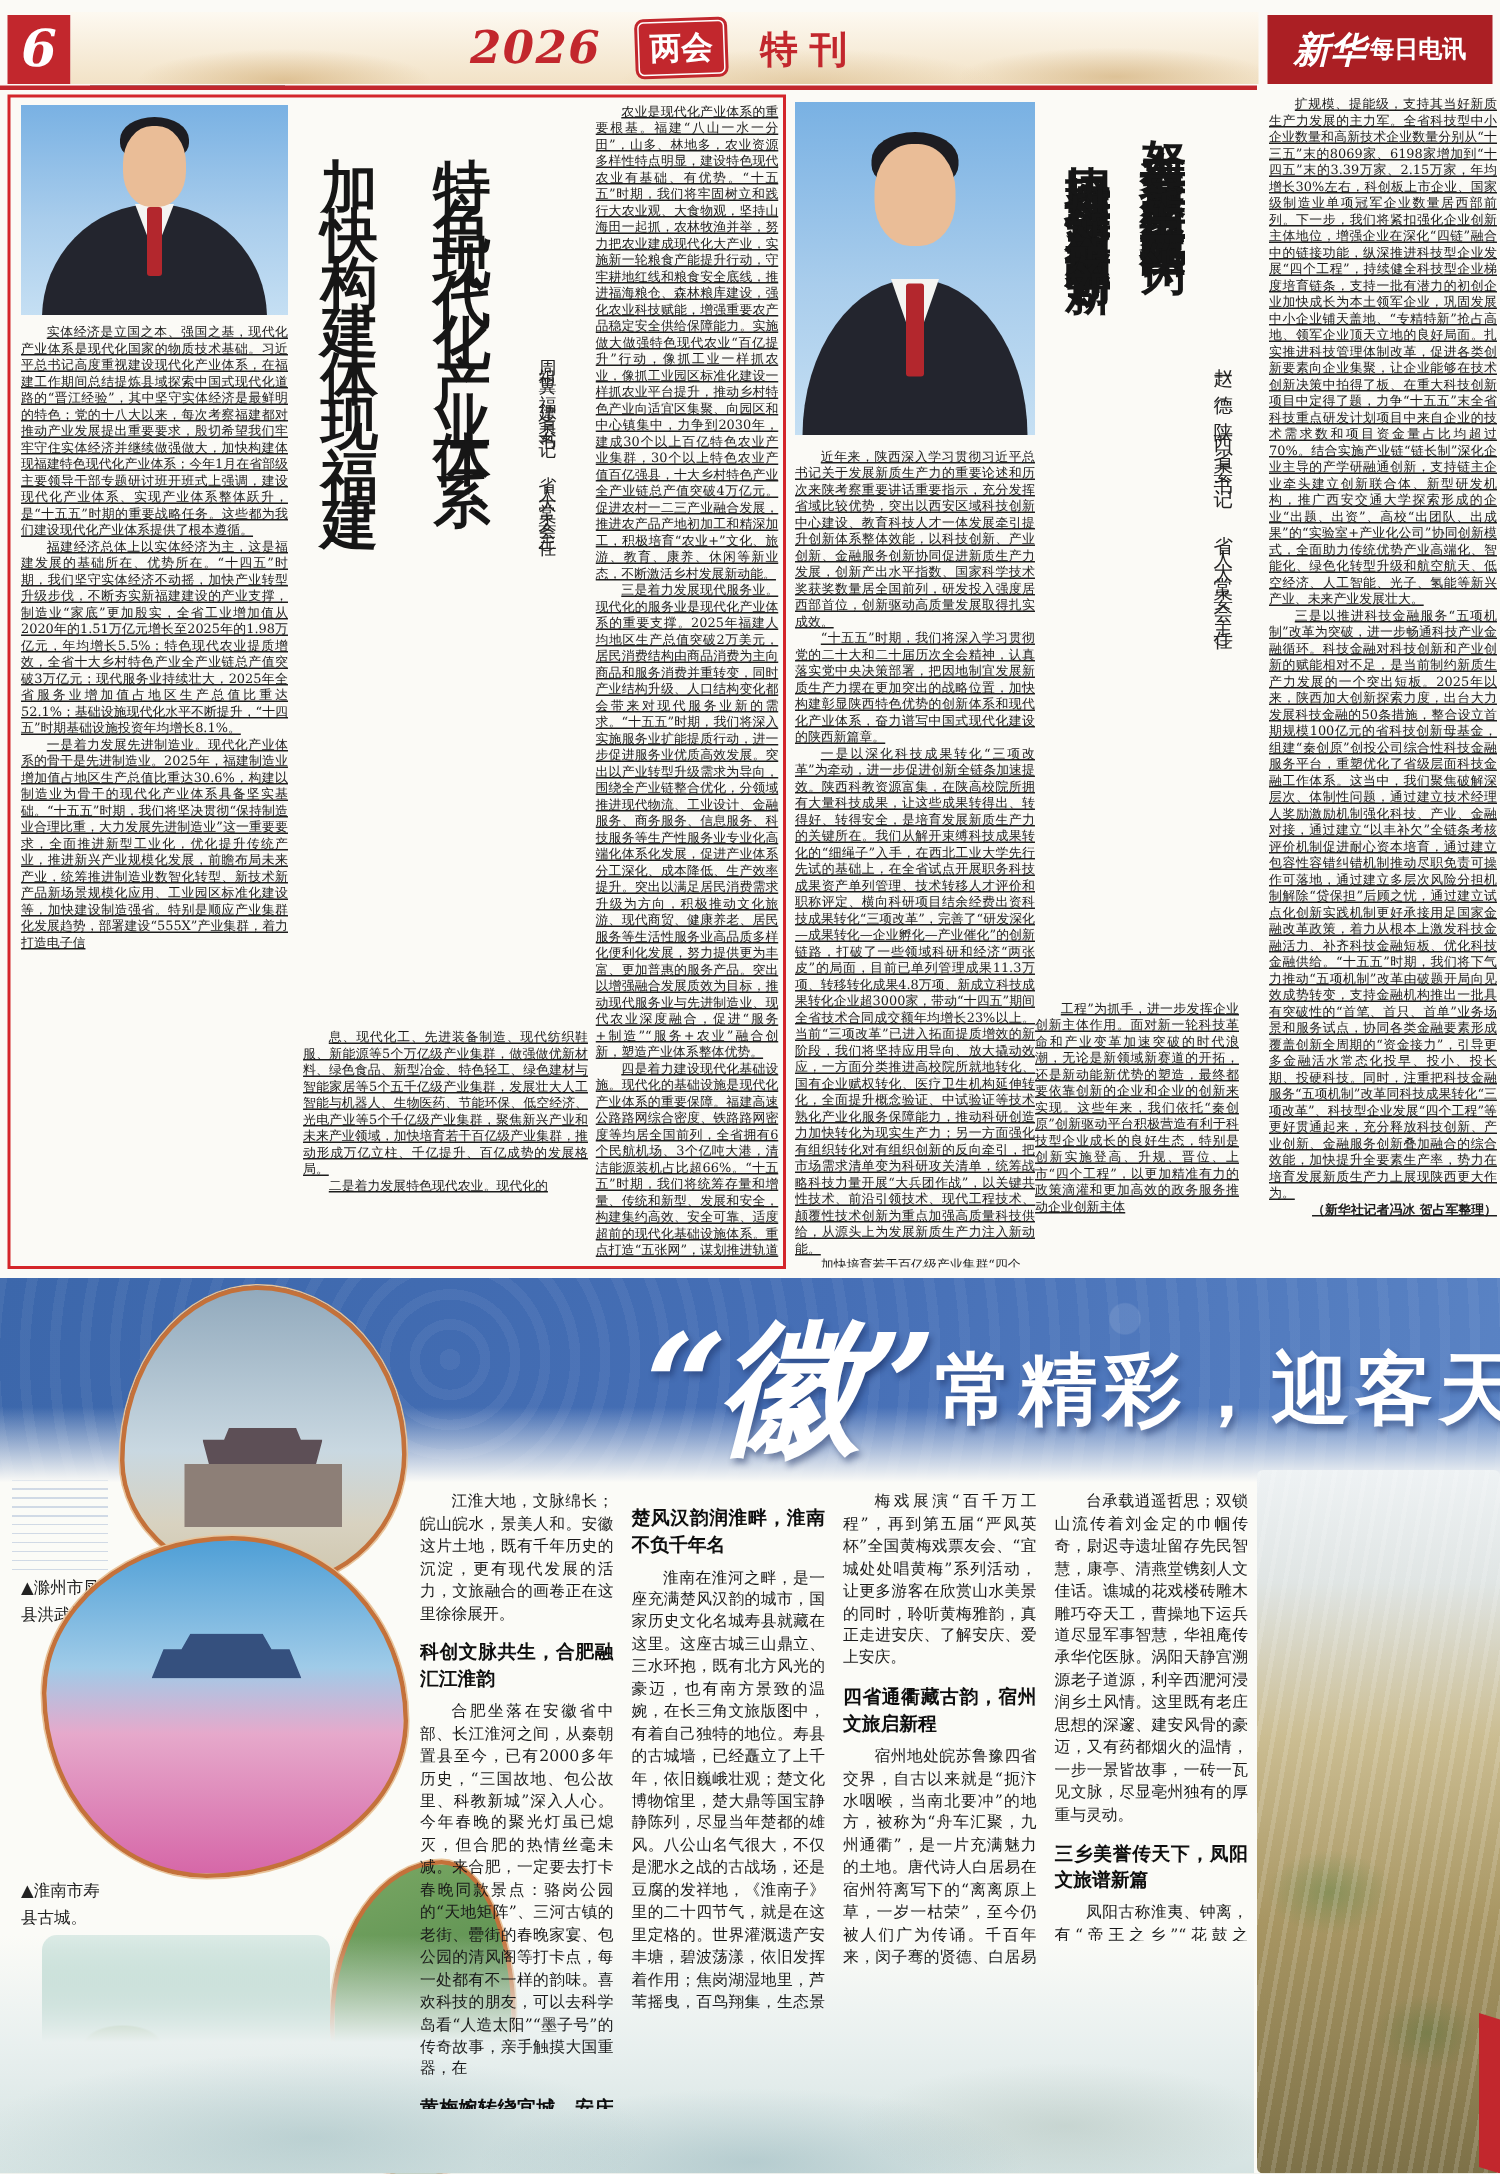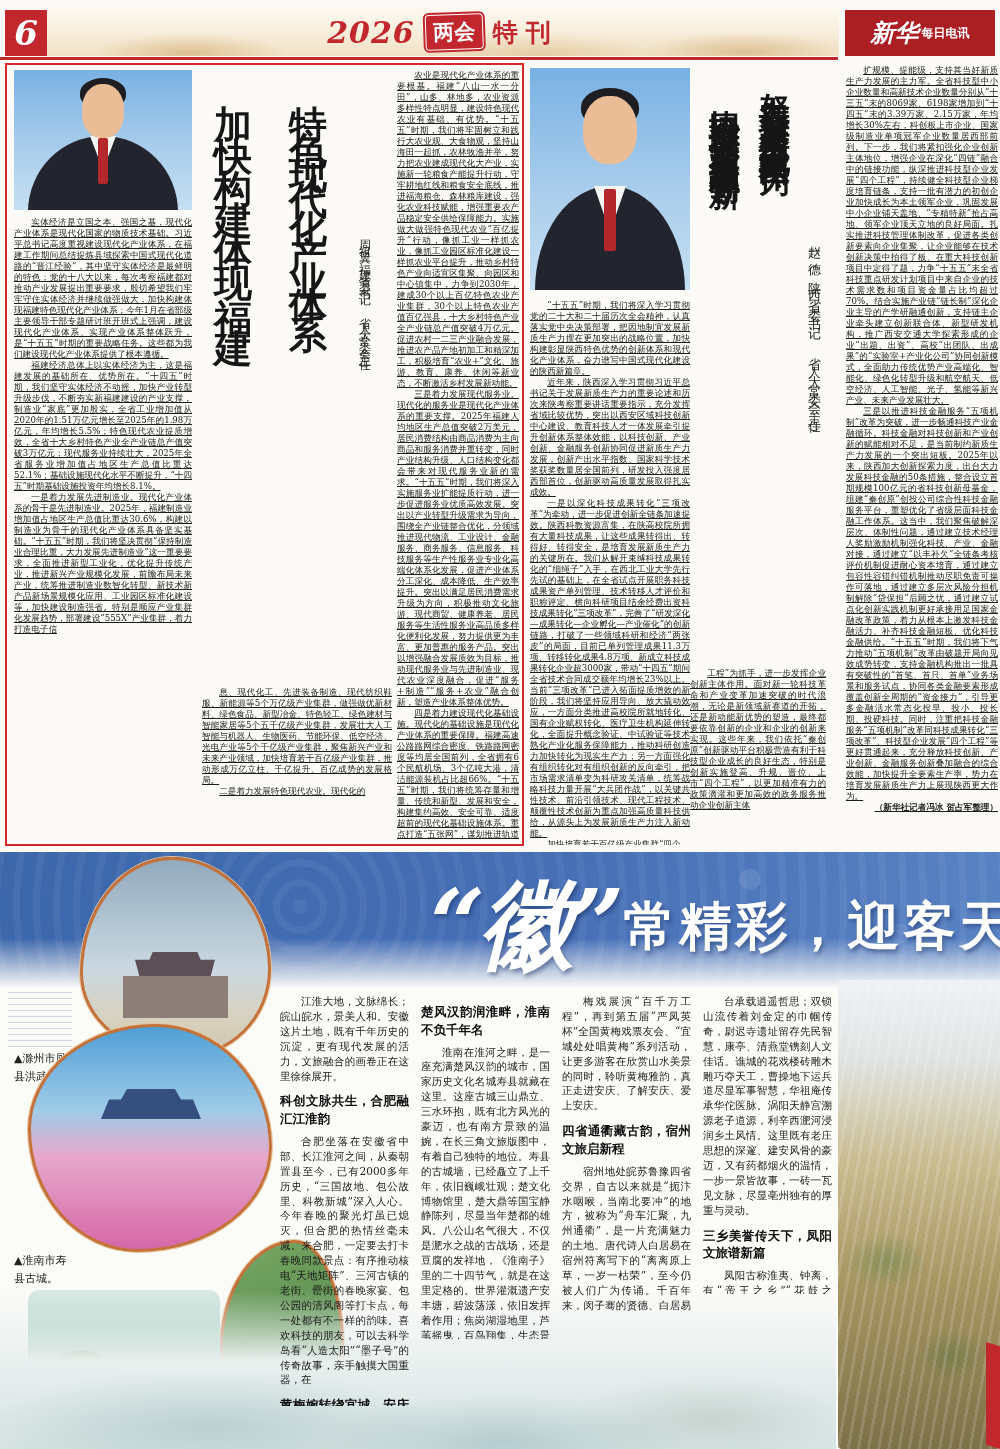--- a/index.html
+++ b/index.html
@@ -13,29 +13,29 @@
     border-bottom:2px solid #444;padding-bottom:4px;}
   .date-block .wd{font-size:10px;font-weight:bold;margin-top:2px;}
   .banner-strip{left:47px;top:8px;width:792px;height:48px;
     background:linear-gradient(180deg,#fdf9f1,#f4e6cc);
     background-image:
       radial-gradient(ellipse 140px 30px at 18% 95%, rgba(205,165,105,.55), transparent 70%),
       radial-gradient(ellipse 180px 34px at 62% 100%, rgba(210,175,120,.45), transparent 70%),
       radial-gradient(ellipse 150px 28px at 88% 90%, rgba(200,160,100,.5), transparent 70%),
       linear-gradient(180deg,#fdf9f1,#f2e2c6);}
   .banner-inner{position:absolute;left:50%;top:50%;transform:translate(-50%,-50%);
-    display:flex;align-items:center;gap:10px;white-space:nowrap;text-align:right;}
+    display:flex;align-items:center;gap:24px;white-space:nowrap;text-align:right;}
   .banner-year{color:#c2272d;font-size:30px;font-weight:bold;font-style:italic;letter-spacing:1px;}
   .banner-seal{background:#c2272d;color:#fff;font-size:21px;font-weight:bold;padding:3px 7px;
     border-radius:4px;box-shadow:0 0 0 2px #c2272d;border:1px solid #fff;transform:rotate(-2deg);}
   .banner-suffix{color:#c2272d;font-size:25px;font-weight:bold;letter-spacing:8px;}
   .masthead-box{left:845px;top:10px;width:150px;height:46px;background:#ab1f24;color:#fff;
     display:flex;align-items:center;justify-content:center;gap:3px;}
   .masthead-main{font-size:24px;font-weight:bold;font-style:italic;}
-  .masthead-sub{font-size:12px;font-weight:bold;}
+  .masthead-sub{font-size:16px;font-weight:bold;}
   .red-rule{left:0;top:57px;width:838px;height:3px;background:#c2272d;}
   
   .article-box{left:5px;top:63px;width:519px;height:783px;border:2px solid #d4262b;box-sizing:border-box;}
   .mid-article{left:528px;top:63px;width:472px;height:783px;}
   .portrait{overflow:hidden;background:linear-gradient(180deg,#79b1e3,#a9cdec 55%,#c5dff3);}
   .p-hair{position:absolute;background:#1d1d22;border-radius:50% 50% 42% 42%;}
   .p-head{position:absolute;background:#eabd97;border-radius:46% 46% 44% 44%;}
   .p-suit{position:absolute;background:#23252e;border-radius:50% 50% 0 0/95% 95% 0 0;}
   .p-shirt{position:absolute;background:#f4f4f2;clip-path:polygon(0 0,100% 0,50% 100%);}
   .p-tie{position:absolute;background:#b3272d;border-radius:2px;}
@@ -146,22 +146,22 @@
   <div class="abs mid-article">
     <div class="abs portrait" style="left:2px;top:5px;width:160px;height:222px;">
       <div class="p-suit" style="left:5px;top:118px;width:150px;height:110px;"></div>
       <div class="p-shirt" style="left:64px;top:118px;width:32px;height:46px;"></div>
       <div class="p-tie" style="left:74px;top:121px;width:12px;height:62px;"></div>
       <div class="p-hair" style="left:51px;top:20px;width:58px;height:38px;"></div>
       <div class="p-head" style="left:53px;top:28px;width:54px;height:68px;"></div>
     </div>
 
     <div class="abs bodycol" style="left:2px;top:237px;width:160px;height:545px;">
+        <p>近年来，陕西深入学习贯彻习近平总书记关于发展新质生产力的重要论述和历次来陕考察重要讲话重要指示，充分发挥省域比较优势，突出以西安区域科技创新中心建设、教育科技人才一体发展牵引提升创新体系整体效能，以科技创新、产业创新、金融服务创新协同促进新质生产力发展，创新产出水平指数、国家科学技术奖获奖数量居全国前列，研发投入强度居西部首位，创新驱动高质量发展取得扎实成效。</p>
         <p>“十五五”时期，我们将深入学习贯彻党的二十大和二十届历次全会精神，认真落实党中央决策部署，把因地制宜发展新质生产力摆在更加突出的战略位置，加快构建彰显陕西特色优势的创新体系和现代化产业体系，奋力谱写中国式现代化建设的陕西新篇章。</p>
-        <p>近年来，陕西深入学习贯彻习近平总书记关于发展新质生产力的重要论述和历次来陕考察重要讲话重要指示，充分发挥省域比较优势，突出以西安区域科技创新中心建设、教育科技人才一体发展牵引提升创新体系整体效能，以科技创新、产业创新、金融服务创新协同促进新质生产力发展，创新产出水平指数、国家科学技术奖获奖数量居全国前列，研发投入强度居西部首位，创新驱动高质量发展取得扎实成效。</p>
         <p>一是以深化科技成果转化“三项改革”为牵动，进一步促进创新全链条加速提效。陕西科教资源富集，在陕高校院所拥有大量科技成果，让这些成果转得出、转得好、转得安全，是培育发展新质生产力的关键所在。我们从解开束缚科技成果转化的“细绳子”入手，在西北工业大学先行先试的基础上，在全省试点开展职务科技成果资产单列管理、技术转移人才评价和职称评定、横向科研项目结余经费出资科技成果转化“三项改革”，完善了“研发深化—成果转化—企业孵化—产业催化”的创新链路，打破了一些领域科研和经济“两张皮”的局面，目前已单列管理成果11.3万项、转移转化成果4.8万项、新成立科技成果转化企业超3000家，带动“十四五”期间全省技术合同成交额年均增长23%以上。当前“三项改革”已进入拓面提质增效的新阶段，我们将坚持应用导向、放大撬动效应，一方面分类推进高校院所就地转化、国有企业赋权转化、医疗卫生机构延伸转化，全面提升概念验证、中试验证等技术熟化产业化服务保障能力，推动科研创造力加快转化为现实生产力；另一方面强化有组织转化对有组织创新的反向牵引，把市场需求清单变为科研攻关清单，统筹战略科技力量开展“大兵团作战”，以关键共性技术、前沿引领技术、现代工程技术、颠覆性技术创新为重点加强高质量科技供给，从源头上为发展新质生产力注入新动能。</p>
         <p>加快培育若干百亿级产业集群“四个</p>
       </div>
 
     <div class="abs vtext headline" style="left:166px;top:22px;height:616px;width:46px;font-size:31px;letter-spacing:4px;">协同推进科技创新产业创新金融服务创新</div>
     <div class="abs vtext headline" style="left:216px;top:5px;height:635px;width:46px;font-size:31px;letter-spacing:4px;">努力在培育发展新质生产力上展现陕西作为</div>
     <div class="abs vtext byline" style="left:277px;top:172px;height:440px;width:18px;font-size:13px;letter-spacing:9px;">赵一德（陕西省委书记、省人大常委会主任）</div>
 
     <div class="abs bodycol" style="left:162px;top:605px;width:136px;height:177px;">
         <p>工程”为抓手，进一步发挥企业创新主体作用。面对新一轮科技革命和产业变革加速突破的时代浪潮，无论是新领域新赛道的开拓，还是新动能新优势的塑造，最终都要依靠创新的企业和企业的创新来实现。这些年来，我们依托“秦创原”创新驱动平台积极营造有利于科技型企业成长的良好生态，特别是创新实施登高、升规、晋位、上市“四个工程”，以更加精准有力的政策滴灌和更加高效的政务服务推动企业创新主体</p>
@@ -213,21 +213,21 @@
     <div style="position:absolute;left:28px;top:438px;width:192px;height:152px;border-radius:10px;overflow:hidden;
          background:
            radial-gradient(ellipse 70px 34px at 55% 62%,#4a7d46 60%,transparent 66%),
            radial-gradient(ellipse 40px 20px at 28% 48%,#5d8f50 60%,transparent 66%),
            linear-gradient(180deg,#dcebe6 0%,#9cc8ba 35%,#6fae9b 100%);"></div>
 
     <div class="fcols">
       <div class="fcol" style="height:412px;">
           <p>江淮大地，文脉绵长；皖山皖水，景美人和。安徽这片土地，既有千年历史的沉淀，更有现代发展的活力，文旅融合的画卷正在这里徐徐展开。</p>
           <h4>科创文脉共生，合肥融汇江淮韵</h4>
-          <p>合肥坐落在安徽省中部、长江淮河之间，从秦朝置县至今，已有2000多年历史，“三国故地、包公故里、科教新城”深入人心。今年春晚的聚光灯虽已熄灭，但合肥的热情丝毫未减。来合肥，一定要去打卡春晚同款景点：有序推动核电“天地矩阵”、三河古镇的老街、罍街的春晚家宴、包公园的清风阁等打卡点，每一处都有不一样的韵味。喜欢科技的朋友，可以去科学岛看“人造太阳”“墨子号”的传奇故事，亲手触摸大国重器，在</p>
+          <p>合肥坐落在安徽省中部、长江淮河之间，从秦朝置县至今，已有2000多年历史，“三国故地、包公故里、科教新城”深入人心。今年春晚的聚光灯虽已熄灭，但合肥的热情丝毫未减。来合肥，一定要去打卡春晚同款景点：骆岗公园的“天地矩阵”、三河古镇的老街、罍街的春晚家宴、包公园的清风阁等打卡点，每一处都有不一样的韵味。喜欢科技的朋友，可以去科学岛看“人造太阳”“墨子号”的传奇故事，亲手触摸大国重器，在</p>
           <h4>黄梅婉转绕宜城，安庆有戏迎客来</h4>
         </div>
       <div class="fcol" style="height:345px;">
           <h4>楚风汉韵润淮畔，淮南不负千年名</h4>
           <p>淮南在淮河之畔，是一座充满楚风汉韵的城市，国家历史文化名城寿县就藏在这里。这座古城三山鼎立、三水环抱，既有北方风光的豪迈，也有南方景致的温婉，在长三角文旅版图中，有着自己独特的地位。寿县的古城墙，已经矗立了上千年，依旧巍峨壮观；楚文化博物馆里，楚大鼎等国宝静静陈列，尽显当年楚都的雄风。八公山名气很大，不仅是淝水之战的古战场，还是豆腐的发祥地，《淮南子》里的二十四节气，就是在这里定格的。世界灌溉遗产安丰塘，碧波荡漾，依旧发挥着作用；焦岗湖湿地里，芦苇摇曳，百鸟翔集，生态景色十分优美。</p>
         </div>
       <div class="fcol" style="height:318px;">
           <p>梅戏展演“百千万工程”，再到第五届“严凤英杯”全国黄梅戏票友会、“宜城处处唱黄梅”系列活动，让更多游客在欣赏山水美景的同时，聆听黄梅雅韵，真正走进安庆、了解安庆、爱上安庆。</p>
           <h4>四省通衢藏古韵，宿州文旅启新程</h4>
           <p>宿州地处皖苏鲁豫四省交界，自古以来就是“扼汴水咽喉，当南北要冲”的地方，被称为“舟车汇聚，九州通衢”，是一片充满魅力的土地。唐代诗人白居易在宿州符离写下的“离离原上草，一岁一枯荣”，至今仍被人们广为传诵。千百年来，闵子骞的贤德、白居易的才情，涉故台的遗迹、淮海战役的印记，让这片土地充满了历史的韵味。宿州一直坚持“以文塑旅、以旅彰文”的理念，充分挖掘本地的文化资源，发展全域旅游，推动文旅融合，努力把文化旅游业打造成支柱产业。</p>

